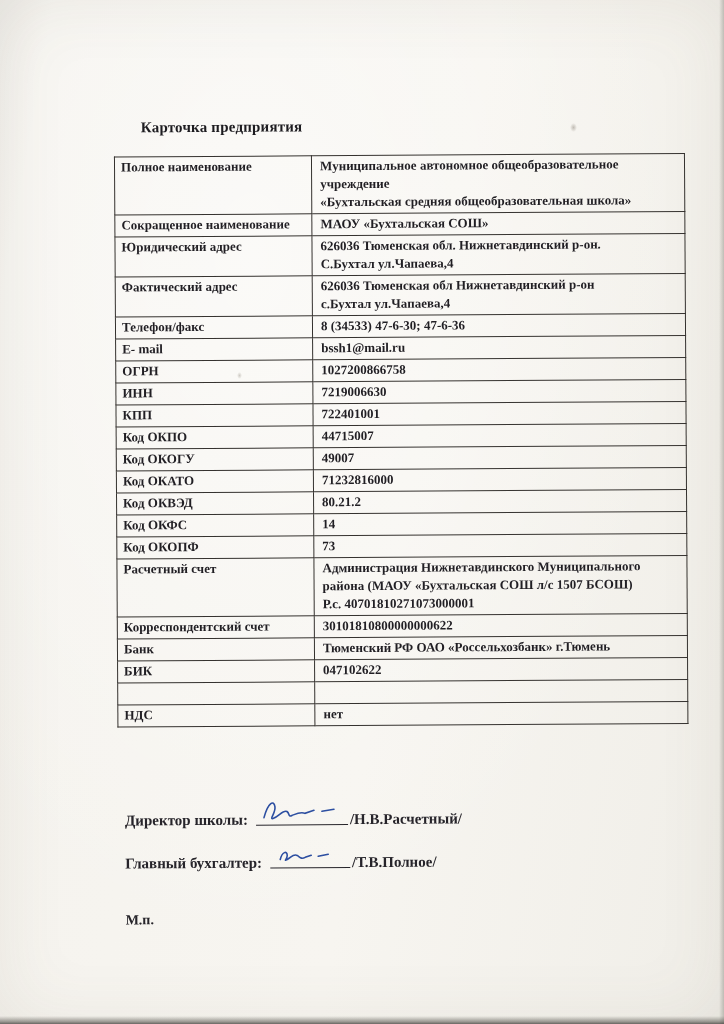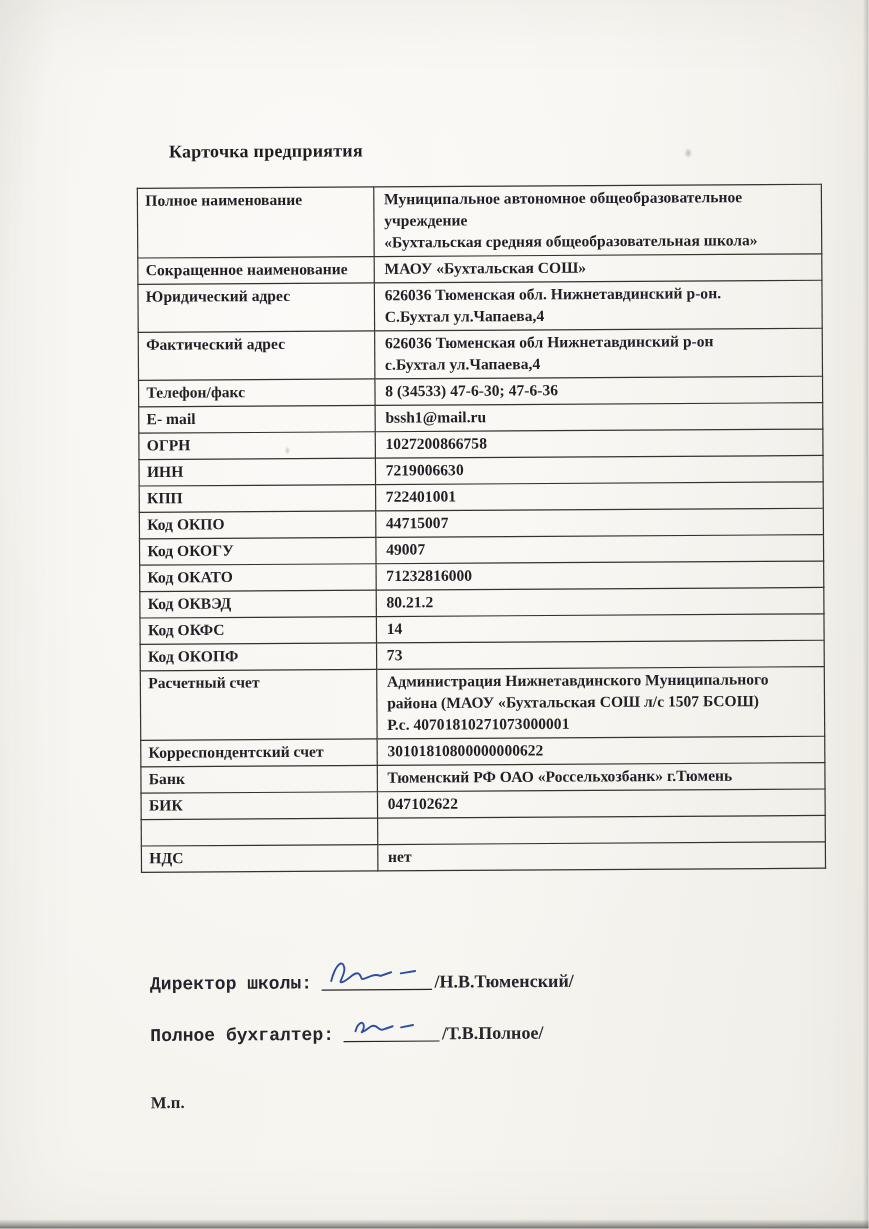--- a/index.html
+++ b/index.html
@@ -41,21 +41,21 @@
     vertical-align:top;
     white-space:pre-line;
     color:#211f24;
   }
   .label-cell { width:197px; }
   .value-cell { width:373px; padding-left:8px; }
   td.cell:empty::after { content:"\00a0"; }
 
   .signatures { margin:70px 0 0 120px; font-size:15px; font-weight:bold; color:#26242a; }
   .sig-row { display:flex; align-items:flex-end; margin-bottom:15px; }
-  .sig-label { white-space:nowrap;font-family:Liberation Mono, monospace; }
+  .sig-label { white-space:nowrap; }
   .sig-line {
     display:inline-block;
     border-bottom:1.6px solid #26242a;
     margin:0 0 3px 8px;
     line-height:0;
   }
   .sig-line svg { display:block; }
   .sig-name { margin-left:2px; }
   .stamp { margin-top:40px; font-size:14px; }
 
@@ -182,25 +182,25 @@
       <div class="sig-row">
         <span class="sig-label">Директор школы:</span>
         <span class="sig-line">
           <svg width="92" height="28" viewBox="0 0 92 28">
             <g fill="none" stroke="#2d4fa1" stroke-width="1.6" stroke-linecap="round">
               <path d="M8 21 C12 6 18 3 19 10 C20 16 13 23 17 22 C23 20 27 13 31 15 C34 17 32 21 36 19 C41 17 45 15 49 17 L58 14"></path>
               <path d="M66 15 L78 13"></path>
             </g>
           </svg>
         </span>
-        <span class="sig-name">/Н.В.Тюменский/</span>
+        <span class="sig-name">/Н.В.Расчетный/</span>
       </div>
 
       <div class="sig-row">
-        <span class="sig-label">Полное бухгалтер:</span>
+        <span class="sig-label">Главный бухгалтер:</span>
         <span class="sig-line">
           <svg width="80" height="24" viewBox="0 0 80 24">
             <g fill="none" stroke="#2d4fa1" stroke-width="1.6" stroke-linecap="round">
               <path d="M10 16 C12 8 17 7 17 12 C17 16 13 18 17 16 C21 14 23 10 27 12 C30 14 31 16 35 14 L41 12"></path>
               <path d="M48 13 L58 11"></path>
             </g>
           </svg>
         </span>
         <span class="sig-name">/Т.В.Полное/</span>
       </div>

